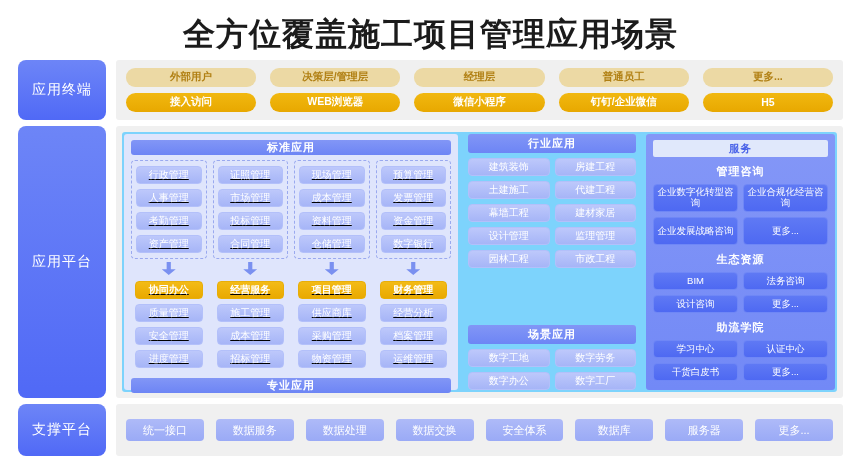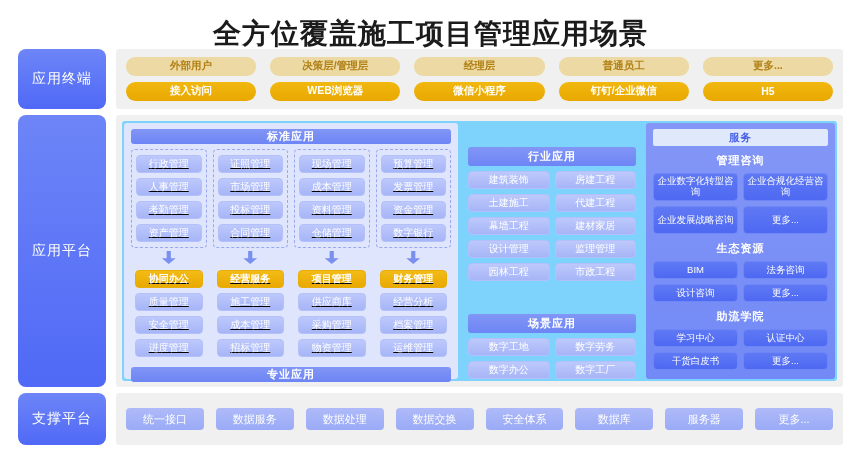--- a/index.html
+++ b/index.html
@@ -7,26 +7,26 @@
     width: 861px; height: 464px;
     background: #ffffff;
     font-family: "Liberation Sans", "DejaVu Sans", sans-serif;
     overflow: hidden;
   }
   #page { position: relative; width: 861px; height: 464px; background: #fff; }
 
   
   .page-title {
     text-align: center;
-    font-size: 28px;
+    font-size: 32px;
     font-weight: bold;
     color: #1b1b1b;
     letter-spacing: 1px;
     padding-top: 12px;
-    height: 49px;
+    height: 60px;
     line-height: 44px;
   }
 
   
   .band { display: flex; align-items: stretch; padding: 0 18px; }
   .band + .band { margin-top: 6px; }
 
   .side-label {
     width: 88px; flex: none;
     border-radius: 8px;
@@ -118,21 +118,21 @@
   .arrow-cellwrap { flex: 1; display: flex; align-items: center; justify-content: center; }
   .arrow-down {
     width: 14px; height: 13px;
     background: #7a90f0;
     clip-path: polygon(35% 0, 65% 0, 65% 55%, 100% 55%, 50% 100%, 0 55%, 35% 55%);
   }
 
   
   .mid-col {
     flex: 0 0 168px;
-    display: flex; flex-direction: column; gap: 8px; margin-top: 24px;
+    display: flex; flex-direction: column; gap: 8px;
   }
   .panel-plain { display: flex; flex-direction: column; gap: 5px; }
   .grid2 { display: grid; grid-template-columns: 1fr 1fr; gap: 5px; }
 
   
   .svc-col {
     flex: 1;
     background: linear-gradient(180deg, #8497f7 0%, #7289f6 100%);
     border-radius: 3px;
     padding: 6px 7px;

